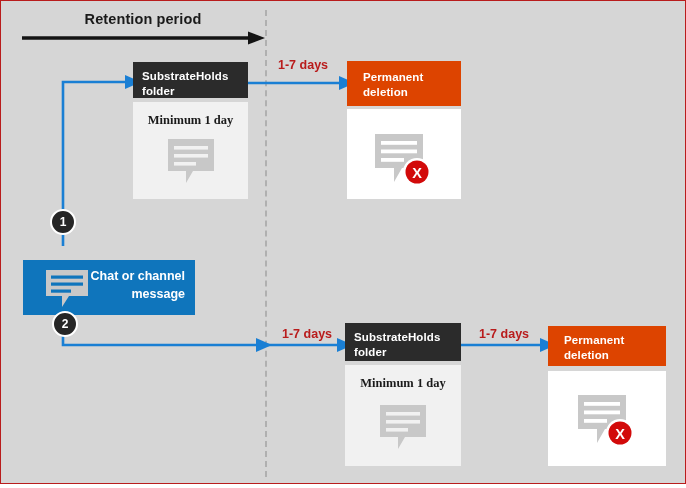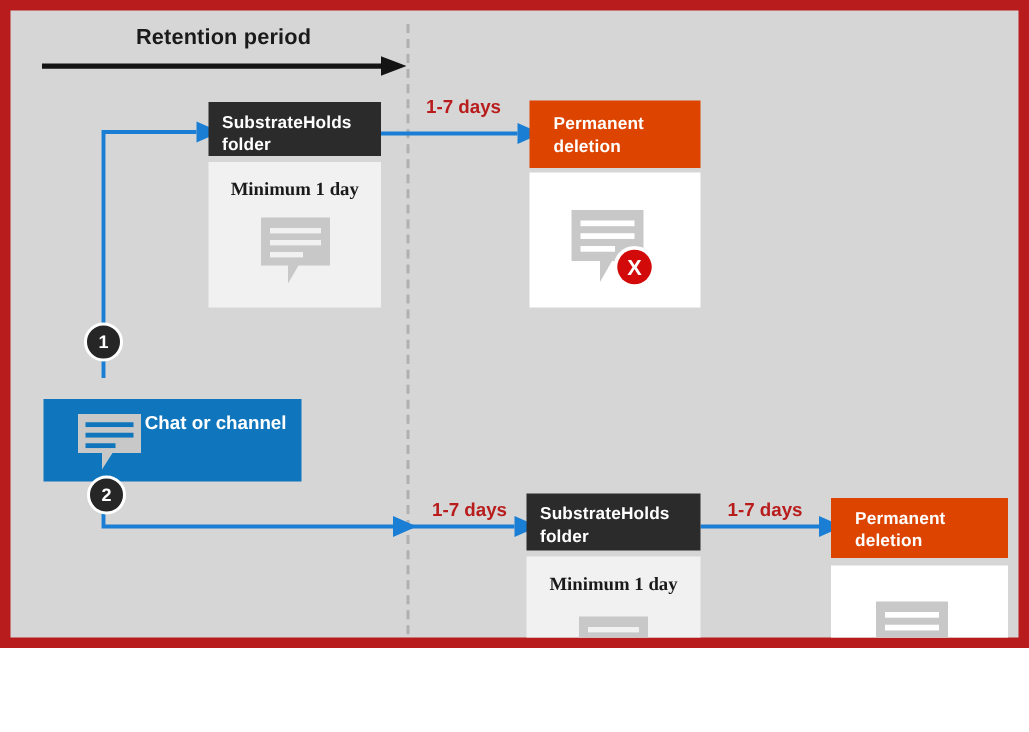--- a/index.html
+++ b/index.html
@@ -3,23 +3,23 @@
 <meta charset="utf-8">
 <style>
   html, body {
     margin: 0;
     padding: 0;
     background: #ffffff;
   }
   #canvas {
     position: relative;
     width: 686px;
-    height: 432px;
+    height: 484px;
     background: #d6d6d6;
-    border: 7px solid #b91c1c;
+    border: 1px solid #b91c1c;
     box-sizing: border-box;
     font-family: "Liberation Sans", sans-serif;
     overflow: hidden;
   }
 
   
   .retention-label {
     position: absolute;
     left: 20px;
     top: 10px;
@@ -222,20 +222,21 @@
 
   <div class="chat-box">
     <svg class="icon-svg" style="left:22px; top:9px;" width="46" height="40" viewBox="0 0 46 40">
       <path d="M1,1 L43,1 L43,27 L24,27 L17,38 L17,27 L1,27 Z" fill="#c8c8c8"></path>
       <rect x="6" y="6.5" width="32" height="3.2" fill="#0f75bc"></rect>
       <rect x="6" y="13.5" width="32" height="3.2" fill="#0f75bc"></rect>
       <rect x="6" y="20.5" width="20" height="3.2" fill="#0f75bc"></rect>
     </svg>
     <div class="chat-box-label">
       <div>Chat or channel</div>
+      <div>message</div>
     </div>
   </div>
 
   <div class="num-circle" style="left:51px; top:310px;">
     <span>2</span>
   </div>
 
   <div class="days-label" style="left:281px; top:326px;">1-7 days</div>
 
   <div class="card-header dark" style="left:344px; top:322px; width:116px; height:38px;">

